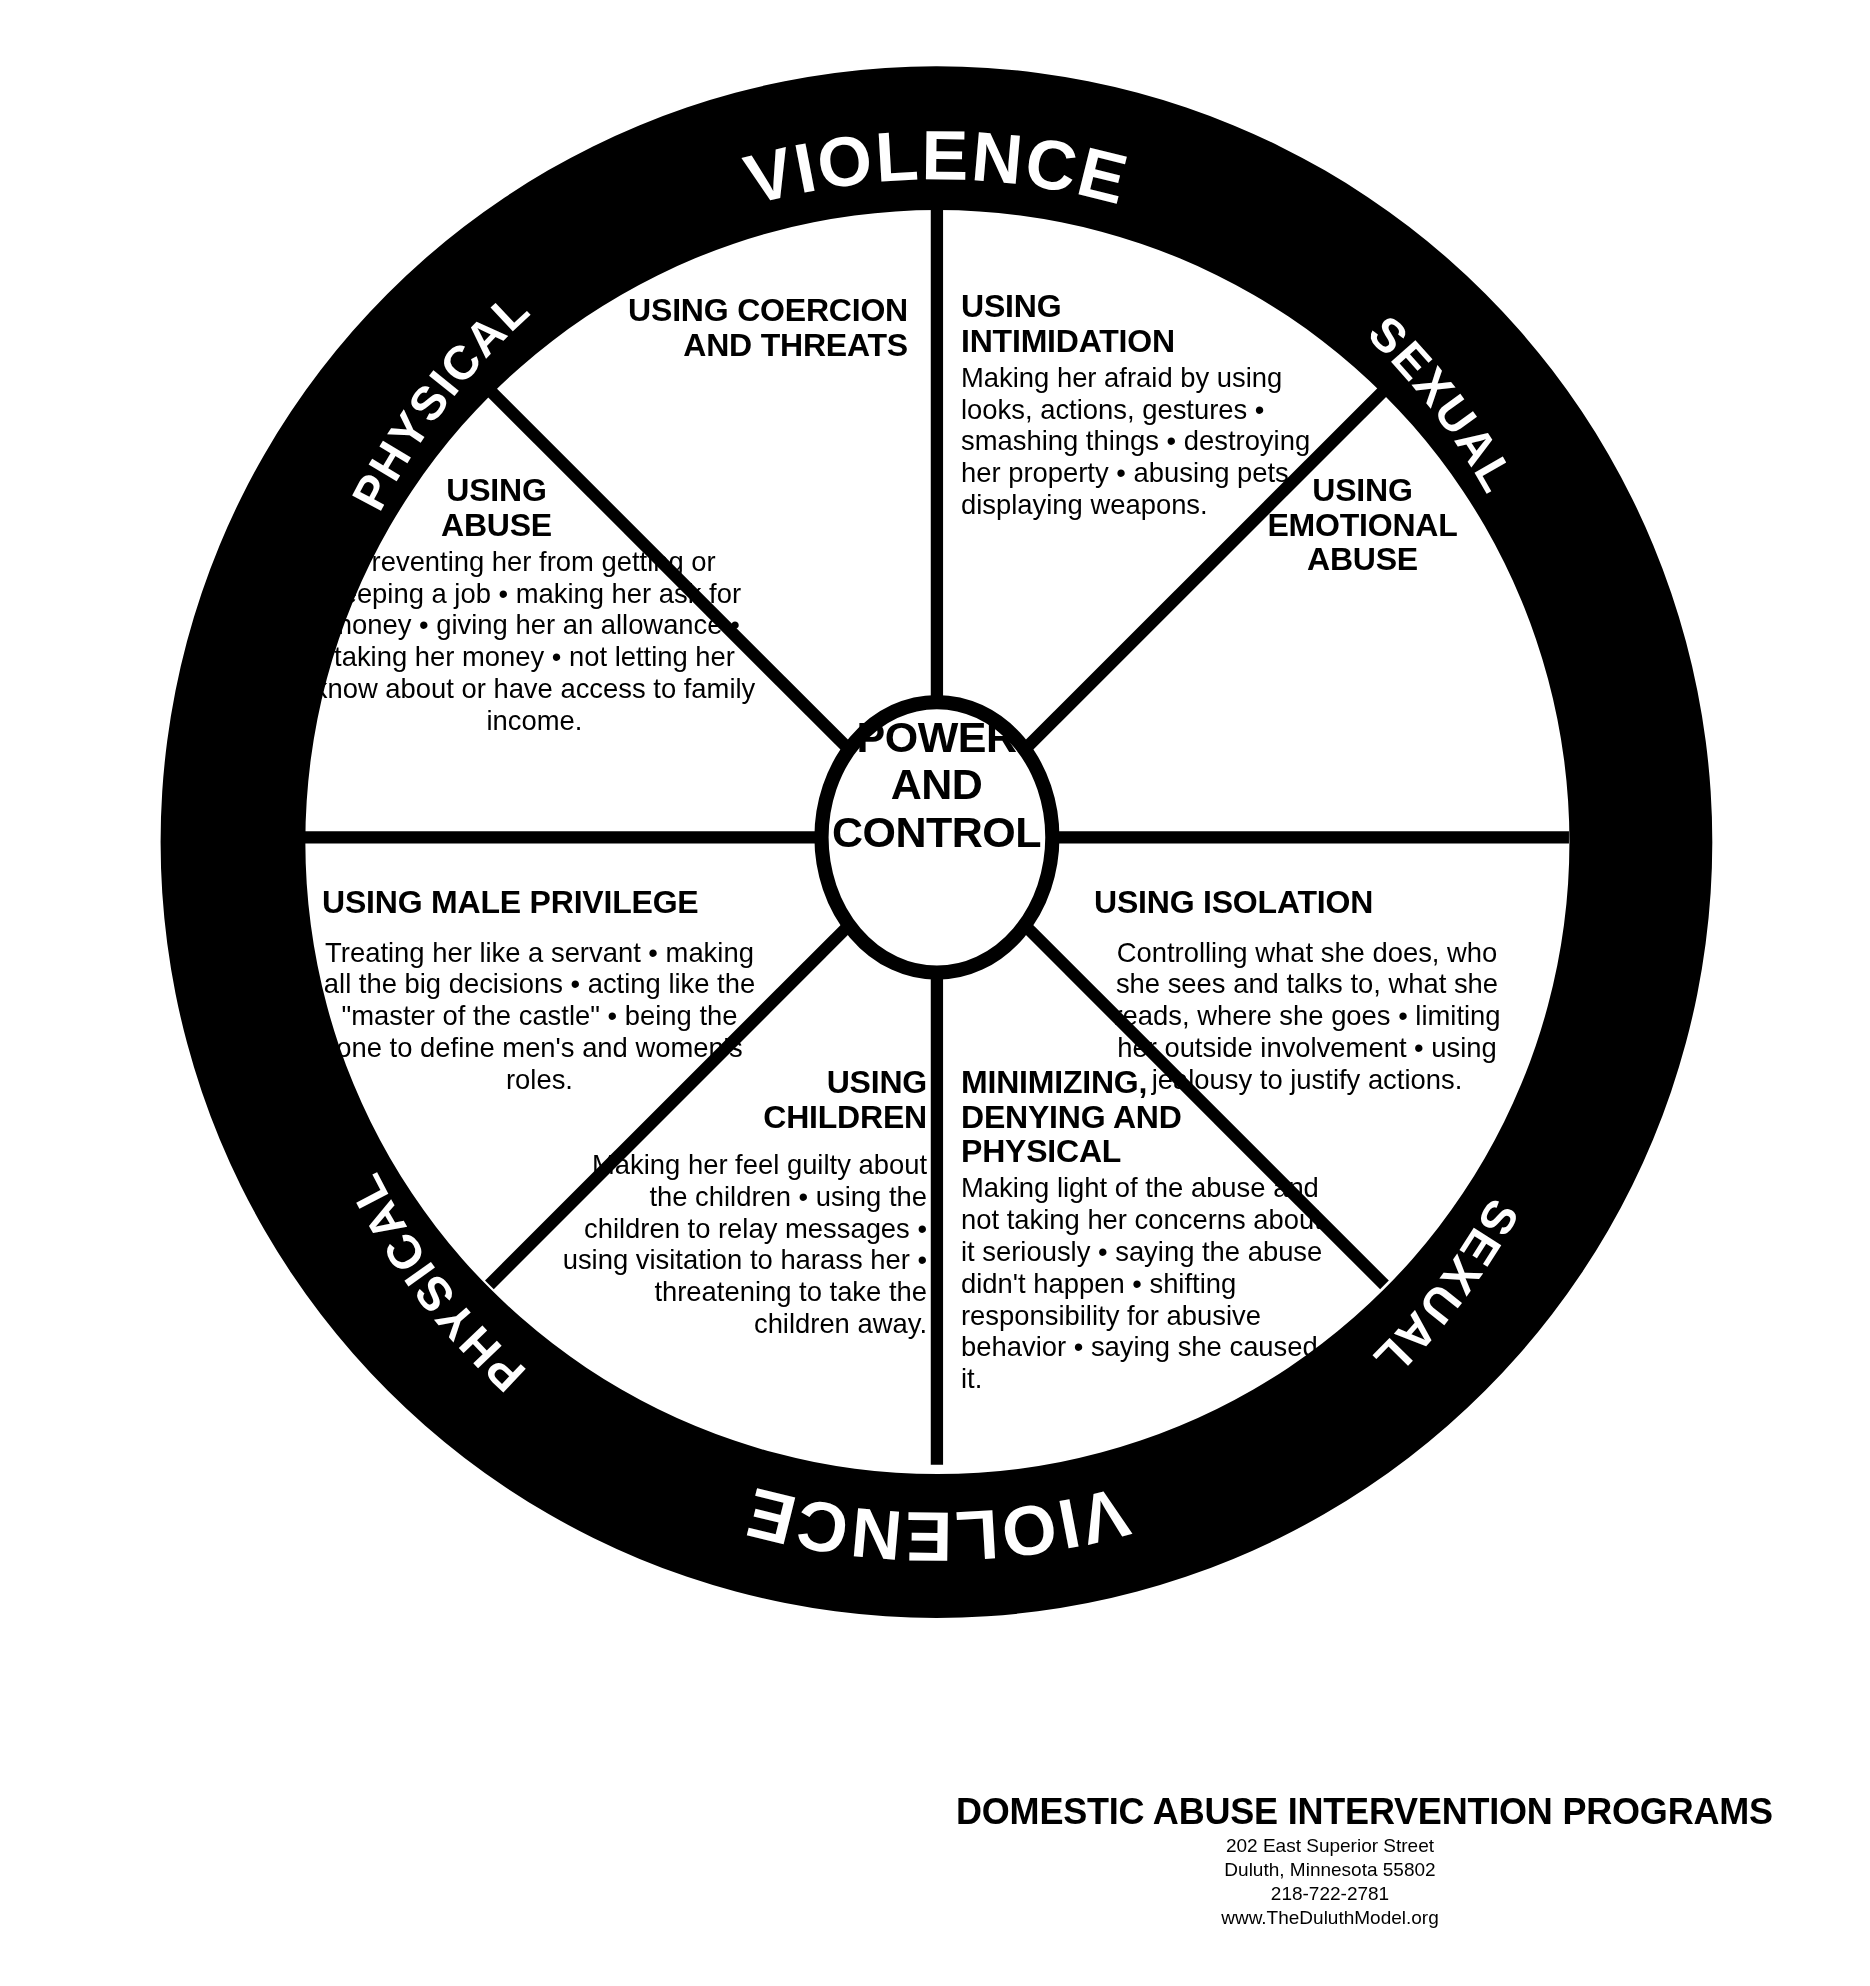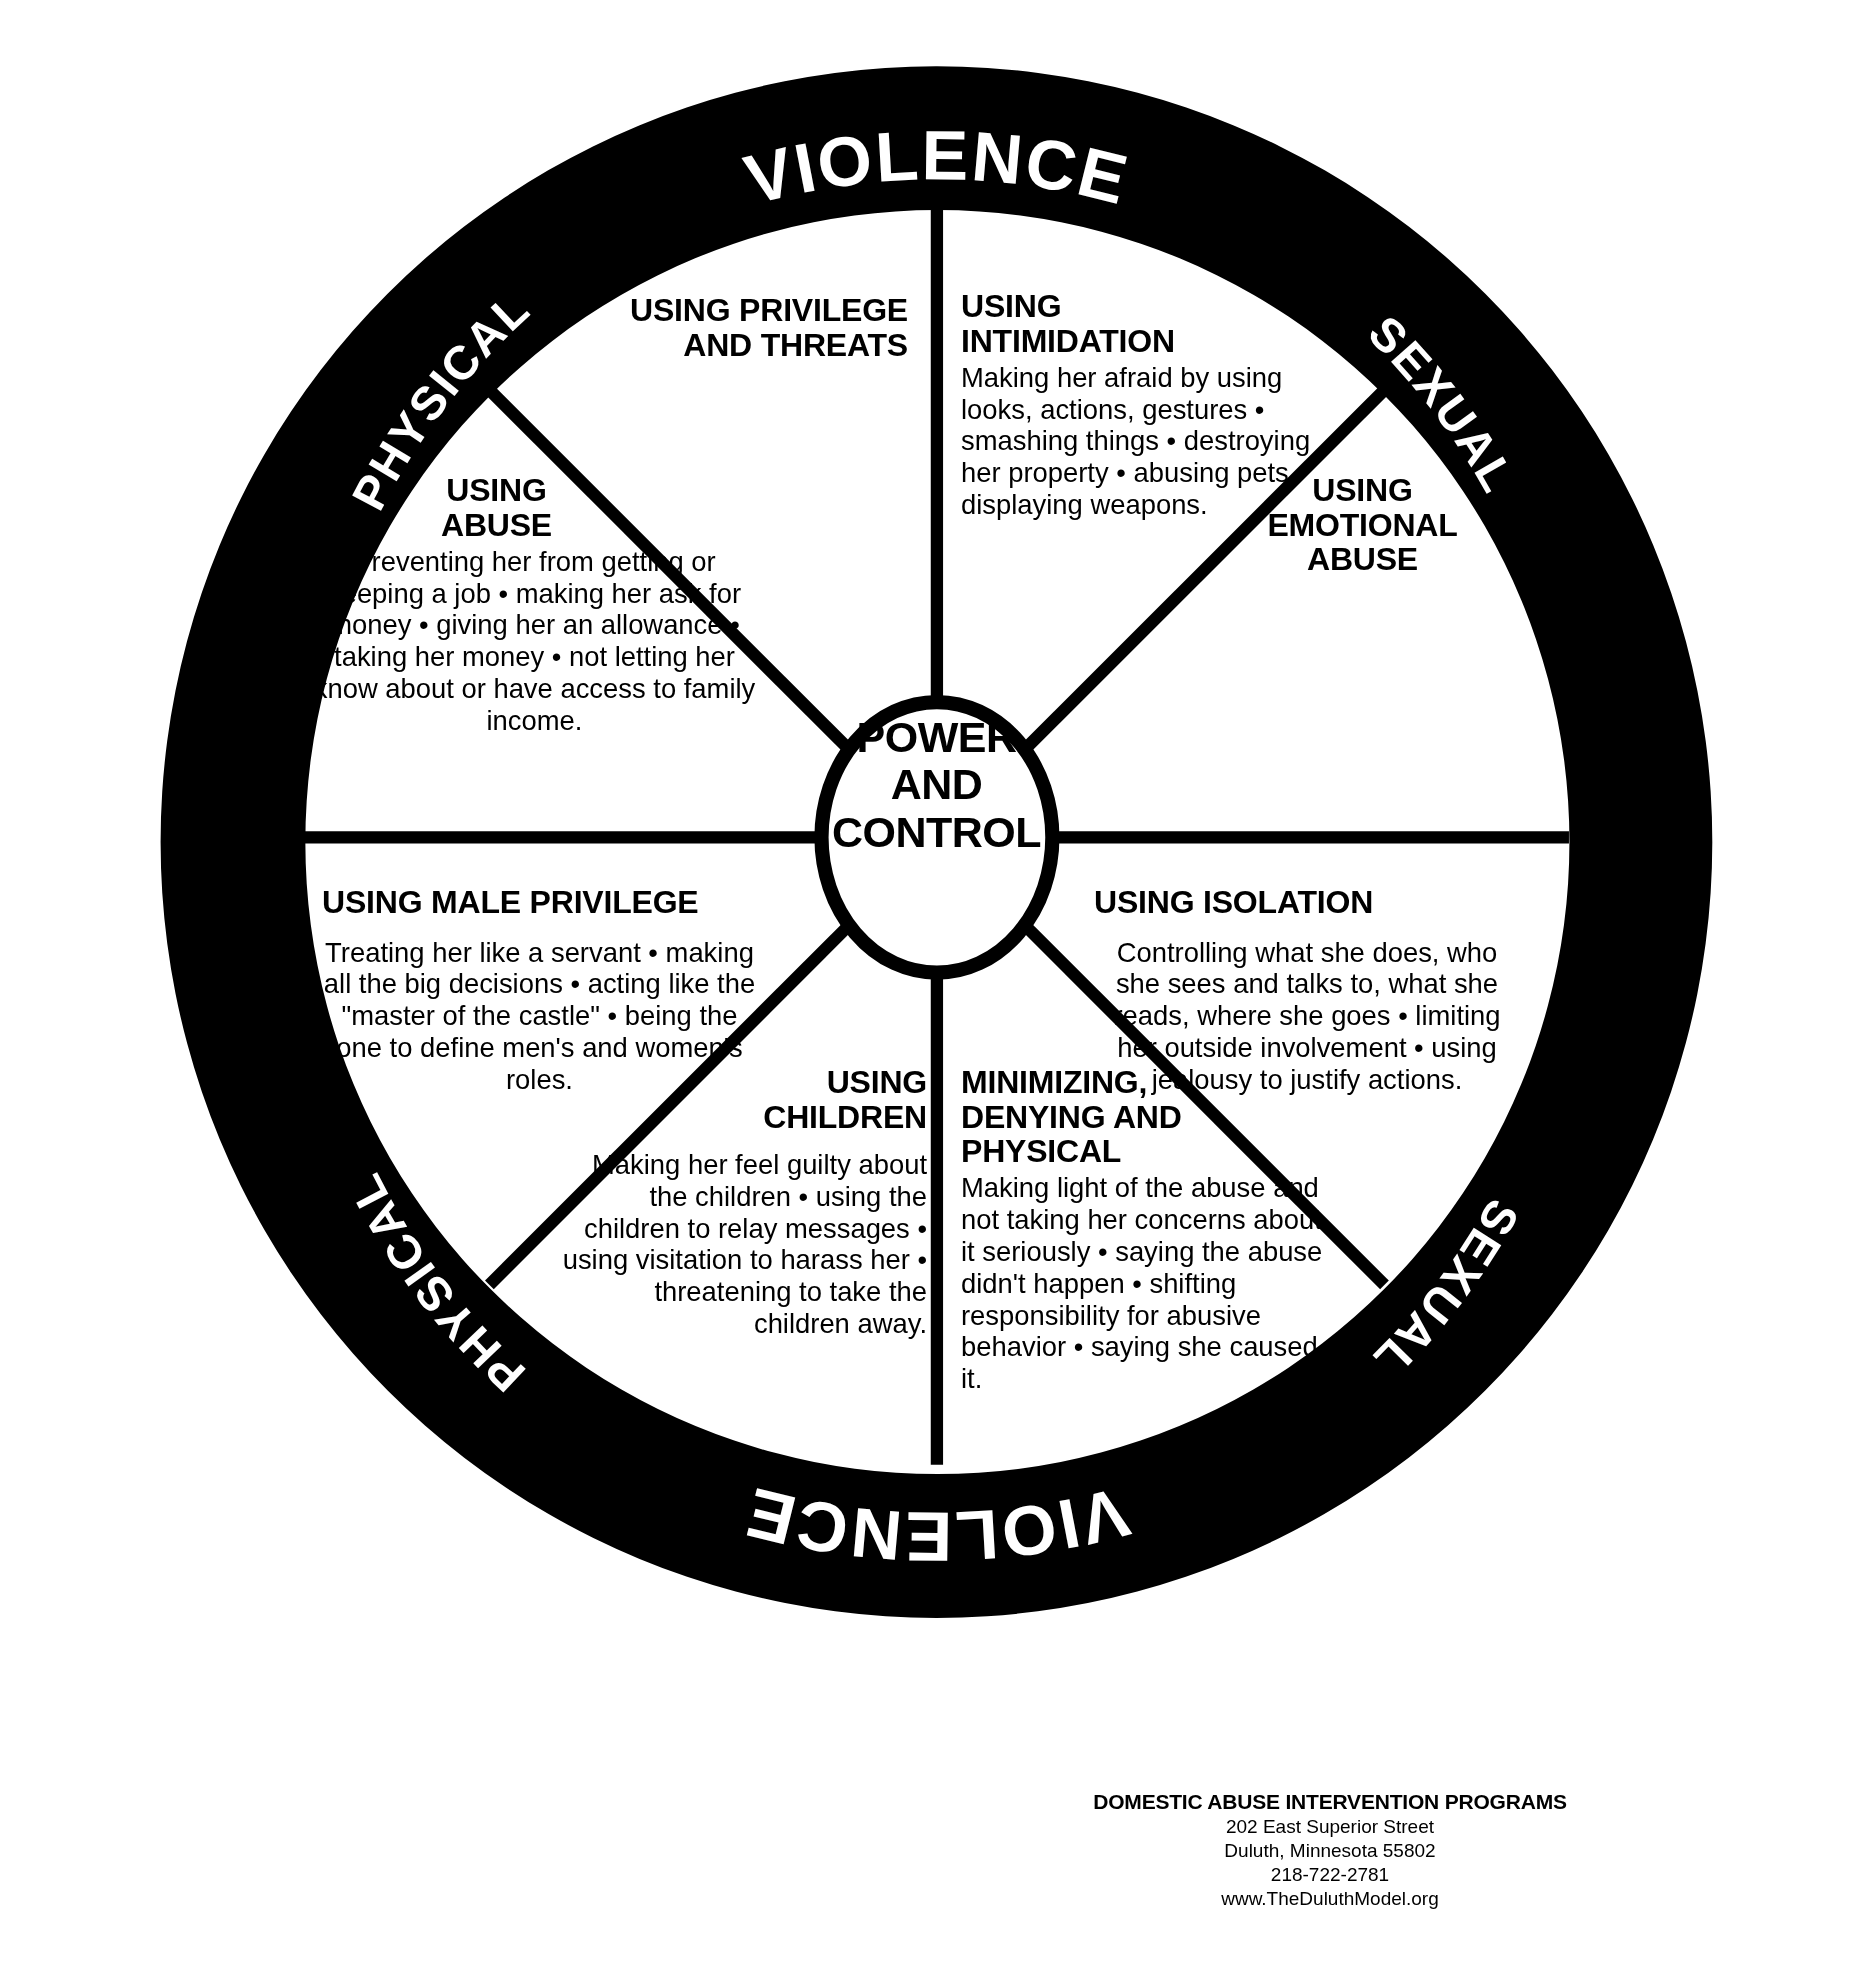--- a/index.html
+++ b/index.html
@@ -83,21 +83,21 @@
   
   #footer {
     position: absolute;
     left: 956px;
     top: 1789px;
     width: 748px;
     text-align: center;
   }
   #footer-org {
     font-weight: bold;
-    font-size: 21px;
+    font-size: 36px;
     letter-spacing: -0.2px;
     line-height: 1.25;
     white-space: nowrap;
   }
   #footer .footer-line {
     font-size: 19px;
     line-height: 1.26;
   }
 </style>
 </head>
@@ -165,21 +165,21 @@
   </svg>
 
   <div id="hub-label">
     <div>POWER</div>
     <div>AND</div>
     <div>CONTROL</div>
   </div>
 
   <div class="wedge-text ta-right" id="w-coercion">
     <div class="wedge-title">
-      <div>USING PRIVILEGE</div>
+      <div>USING COERCION</div>
       <div>AND THREATS</div>
     </div>
   </div>
 
   <div class="wedge-text ta-left" id="w-intimid">
     <div class="wedge-title">
       <div>USING</div>
       <div>INTIMIDATION</div>
     </div>
     <p class="wedge-body">Making her afraid by using looks, actions, gestures • smashing things • destroying her property • abusing pets • displaying weapons.</p>

